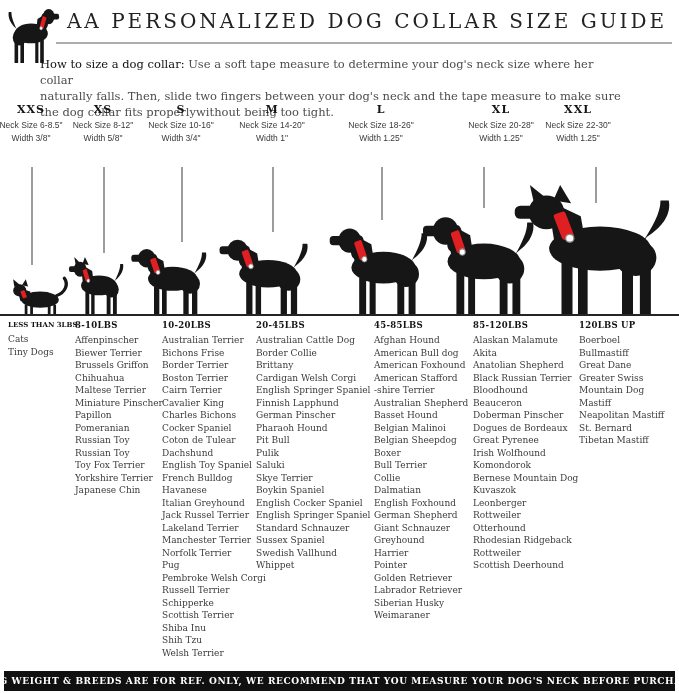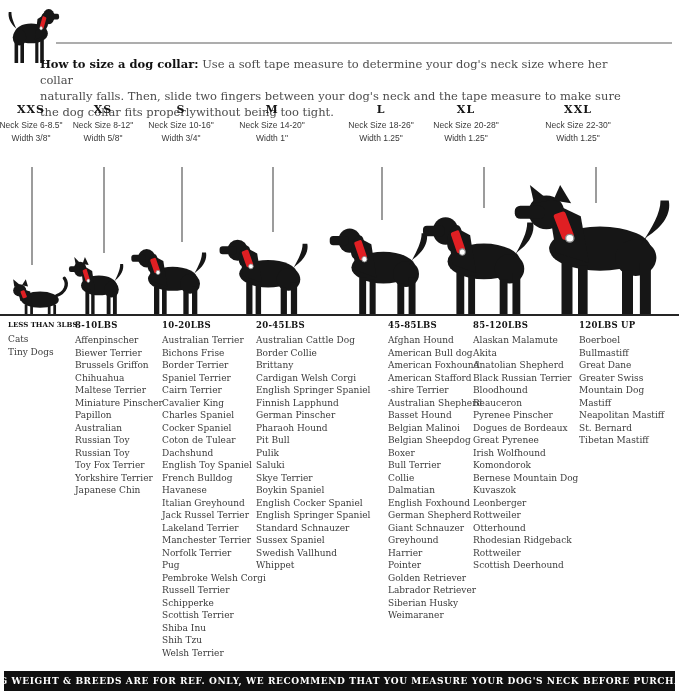--- a/index.html
+++ b/index.html
@@ -4,21 +4,21 @@
 <style>
   html,body{margin:0;padding:0;background:#fff;}
   .canvas{position:relative;width:679px;height:693px;background:#fff;overflow:hidden;
           font-family:"DejaVu Serif","Liberation Serif",serif;color:#1a1a1a;}
   .logo{position:absolute;left:6px;top:5px;width:54px;height:58px;transform:scaleX(-1);}
   .title{position:absolute;left:60px;top:9px;width:614px;text-align:center;font-size:20px;
          letter-spacing:3px;color:#222;white-space:nowrap;}
   .title-rule{position:absolute;left:56px;top:42px;width:616px;height:2px;background:#adadad;}
   .intro{position:absolute;left:40px;top:56px;width:585px;font-size:11.5px;line-height:16px;
          color:#4d4d4d;}
-  .intro .lead{font-weight:bold;color:#111;}
+  .intro .lead{font-weight:normal;color:#111;}
   .intro .body-text{white-space:pre-line;}
   .size-col{position:absolute;top:103px;width:130px;margin-left:-65px;text-align:center;}
   .size-label{font-weight:bold;font-size:11px;letter-spacing:1px;color:#161616;}
   .size-sub{font-size:8.5px;margin-top:3.5px;color:#3a3a3a;font-family:"Liberation Sans",sans-serif;}
   .drop-line{position:absolute;top:167px;width:1.5px;background:#9c9c9c;}
   .ground{position:absolute;left:0;top:314px;width:679px;height:1.5px;background:#252525;}
   .dog{position:absolute;}
   .breed-col{position:absolute;top:320px;}
   .breed-head{font-weight:bold;font-size:8.5px;letter-spacing:.3px;white-space:nowrap;
               color:#141414;margin-bottom:4px;}
@@ -86,20 +86,21 @@
     </g>
   </defs>
 </svg>
 
 <div class="canvas">
 
   <svg class="logo" viewBox="0 0 120 100" preserveAspectRatio="none">
       <use href="#sym-dog-floppy"></use>
     </svg>
 
+  <div class="title">AA PERSONALIZED DOG COLLAR SIZE GUIDE</div>
   <div class="title-rule"></div>
 
   <div class="intro"><span class="lead">How to size a dog collar:</span> <span class="body-text">Use a soft tape measure to determine your dog's neck size where her collar
 naturally falls. Then, slide two fingers between your dog's neck and the tape measure to make sure
 the dog collar fits properlywithout being too tight.</span></div>
 
   <div id="size-row">
       <div class="size-col" style="left:31px">
        <div class="size-label">XXS</div>
        <div class="size-sub">Neck Size 6-8.5"</div>
@@ -118,21 +119,21 @@
       <div class="size-col" style="left:272px">
        <div class="size-label">M</div>
        <div class="size-sub">Neck Size 14-20"</div>
        <div class="size-sub">Width 1"</div>
      </div>
       <div class="size-col" style="left:381px">
        <div class="size-label">L</div>
        <div class="size-sub">Neck Size 18-26"</div>
        <div class="size-sub">Width 1.25"</div>
      </div>
-      <div class="size-col" style="left:466px">
+      <div class="size-col" style="left:501px">
        <div class="size-label">XL</div>
        <div class="size-sub">Neck Size 20-28"</div>
        <div class="size-sub">Width 1.25"</div>
      </div>
       <div class="size-col" style="left:578px">
        <div class="size-label">XXL</div>
        <div class="size-sub">Neck Size 22-30"</div>
        <div class="size-sub">Width 1.25"</div>
      </div>
     </div>
@@ -178,36 +179,36 @@
      </div>
       <div class="breed-col" style="left:75px">
        <div class="breed-head">8-10LBS</div>
        <div class="breed-item">Affenpinscher</div>
         <div class="breed-item">Biewer Terrier</div>
         <div class="breed-item">Brussels Griffon</div>
         <div class="breed-item">Chihuahua</div>
         <div class="breed-item">Maltese Terrier</div>
         <div class="breed-item">Miniature Pinscher</div>
         <div class="breed-item">Papillon</div>
-        <div class="breed-item">Australian</div>
+        <div class="breed-item">Pomeranian</div>
         <div class="breed-item">Russian Toy</div>
         <div class="breed-item">Russian Toy</div>
         <div class="breed-item">Toy Fox Terrier</div>
         <div class="breed-item">Yorkshire Terrier</div>
         <div class="breed-item">Japanese Chin</div>
      </div>
       <div class="breed-col" style="left:162px">
        <div class="breed-head">10-20LBS</div>
        <div class="breed-item">Australian Terrier</div>
         <div class="breed-item">Bichons Frise</div>
         <div class="breed-item">Border Terrier</div>
-        <div class="breed-item">Spaniel Terrier</div>
+        <div class="breed-item">Boston Terrier</div>
         <div class="breed-item">Cairn Terrier</div>
         <div class="breed-item">Cavalier King</div>
-        <div class="breed-item">Charles Spaniel</div>
+        <div class="breed-item">Charles Bichons</div>
         <div class="breed-item">Cocker Spaniel</div>
         <div class="breed-item">Coton de Tulear</div>
         <div class="breed-item">Dachshund</div>
         <div class="breed-item">English Toy Spaniel</div>
         <div class="breed-item">French Bulldog</div>
         <div class="breed-item">Havanese</div>
         <div class="breed-item">Italian Greyhound</div>
         <div class="breed-item">Jack Russel Terrier</div>
         <div class="breed-item">Lakeland Terrier</div>
         <div class="breed-item">Manchester Terrier</div>
@@ -236,21 +237,21 @@
         <div class="breed-item">Saluki</div>
         <div class="breed-item">Skye Terrier</div>
         <div class="breed-item">Boykin Spaniel</div>
         <div class="breed-item">English Cocker Spaniel</div>
         <div class="breed-item">English Springer Spaniel</div>
         <div class="breed-item">Standard Schnauzer</div>
         <div class="breed-item">Sussex Spaniel</div>
         <div class="breed-item">Swedish Vallhund</div>
         <div class="breed-item">Whippet</div>
      </div>
-      <div class="breed-col" style="left:388px">
+      <div class="breed-col" style="left:374px">
        <div class="breed-head">45-85LBS</div>
        <div class="breed-item">Afghan Hound</div>
         <div class="breed-item">American Bull dog</div>
         <div class="breed-item">American Foxhound</div>
         <div class="breed-item">American Stafford</div>
         <div class="breed-item">-shire Terrier</div>
         <div class="breed-item">Australian Shepherd</div>
         <div class="breed-item">Basset Hound</div>
         <div class="breed-item">Belgian Malinoi</div>
         <div class="breed-item">Belgian Sheepdog</div>
@@ -270,21 +271,21 @@
         <div class="breed-item">Weimaraner</div>
      </div>
       <div class="breed-col" style="left:473px">
        <div class="breed-head">85-120LBS</div>
        <div class="breed-item">Alaskan Malamute</div>
         <div class="breed-item">Akita</div>
         <div class="breed-item">Anatolian Shepherd</div>
         <div class="breed-item">Black Russian Terrier</div>
         <div class="breed-item">Bloodhound</div>
         <div class="breed-item">Beauceron</div>
-        <div class="breed-item">Pyrenee Pinscher</div>
+        <div class="breed-item">Doberman Pinscher</div>
         <div class="breed-item">Dogues de Bordeaux</div>
         <div class="breed-item">Great Pyrenee</div>
         <div class="breed-item">Irish Wolfhound</div>
         <div class="breed-item">Komondorok</div>
         <div class="breed-item">Bernese Mountain Dog</div>
         <div class="breed-item">Kuvaszok</div>
         <div class="breed-item">Leonberger</div>
         <div class="breed-item">Rottweiler</div>
         <div class="breed-item">Otterhound</div>
         <div class="breed-item">Rhodesian Ridgeback</div>

